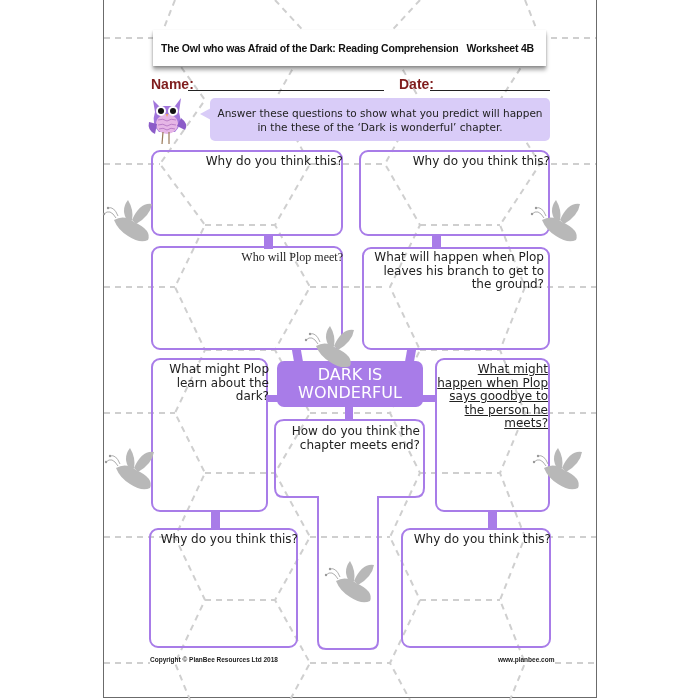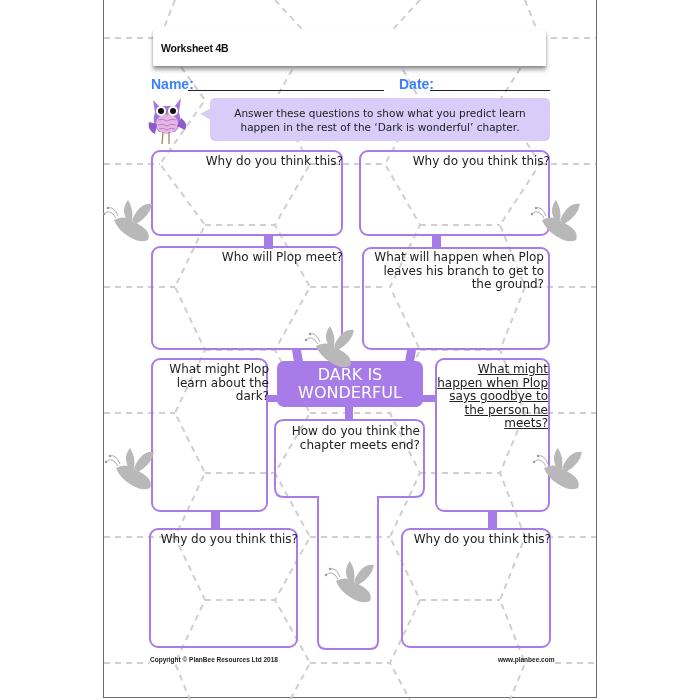--- a/index.html
+++ b/index.html
@@ -1,20 +1,20 @@
 <!DOCTYPE html>
 <html><head>
 <meta charset="utf-8">
 <style>
   html, body { margin: 0; padding: 0; background: #ffffff; }
   body { width: 700px; height: 700px; position: relative; overflow: hidden; font-family: "DejaVu Sans", sans-serif; }
   .page { position: absolute; left: 103px; top: 0; width: 494px; height: 698px; border-left: 1.5px solid #6b6b6b; border-right: 1.5px solid #6b6b6b; border-bottom: 1.5px solid #6b6b6b; background: #fff; box-sizing: border-box; }
   .bg-svg { position: absolute; left: 0; top: 0; }
   .title-card { position: absolute; left: 153px; top: 30px; width: 393px; height: 36px; background: #fff; box-shadow: 0 4px 4px rgba(0,0,0,0.35), 0 1px 2px rgba(0,0,0,0.2); display: flex; align-items: center; justify-content: space-between; padding: 0 12px 0 8px; box-sizing: border-box; font-family: "Liberation Sans", sans-serif; font-weight: bold; font-size: 10.5px; color: #111; letter-spacing: -0.2px; }
-  .name-row { position: absolute; top: 76px; font-family: "Liberation Sans", sans-serif; font-weight: bold; font-size: 14px; color: #3b82f6; }
+  .name-row { position: absolute; top: 76px; font-family: "Liberation Sans", sans-serif; font-weight: bold; font-size: 14px; color: #7f1d1d; }
   .line { position: absolute; border-bottom: 1.2px solid #222; }
   .bubble { position: absolute; left: 210px; top: 98px; width: 340px; height: 43px; background: #d9ccf8; border-radius: 5px; font-family: "DejaVu Sans", sans-serif; font-size: 10.5px; color: #222; text-align: center; display: flex; align-items: center; justify-content: center; line-height: 14px; padding: 0 4px; box-sizing: border-box; }
   .bubble-tail { position: absolute; left: 200px; top: 108px; width: 0; height: 0; border-top: 6px solid transparent; border-bottom: 6px solid transparent; border-right: 11px solid #d9ccf8; }
   .box { position: absolute; border: 2px solid #a87ce8; border-radius: 9px; background: rgba(255,255,255,0.0); box-sizing: border-box; }
   .q { position: absolute; font-family: "DejaVu Sans", sans-serif; font-size: 12px; color: #222; text-align: right; line-height: 13.5px; }
   .center-label { position: absolute; left: 277px; top: 361px; width: 146px; height: 46px; background: #a87ce8; border-radius: 7px; color: #fff; font-family: "DejaVu Sans", sans-serif; font-size: 16px; text-align: center; line-height: 18px; display: flex; align-items: center; justify-content: center; }
   .conn { position: absolute; background: #a87ce8; }
   .footer { position: absolute; top: 656px; font-family: "Liberation Sans", sans-serif; font-weight: bold; font-size: 6.5px; color: #222; }
 </style>
 </head>
@@ -52,20 +52,21 @@
     <line x1="555" y1="663" x2="596" y2="663"></line>
 
     <polyline points="175,0 160,38 205,100 160,164 205,225 175,287 205,350 175,413 205,473 175,537 205,600 175,663 190,700"></polyline>
     <polyline points="275,0 310,38 275,100 310,164 275,225 310,287 275,350 310,413 275,473 310,537 275,600 310,663 290,700"></polyline>
     <polyline points="420,0 385,38 420,100 385,164 420,225 390,287 420,350 390,413 420,473 390,537 420,600 390,663 410,700"></polyline>
     <polyline points="525,0 540,38 500,100 540,164 500,225 525,287 500,350 525,413 500,473 525,537 500,600 525,663 510,700"></polyline>
   </g>
 </svg>
 
 <div class="title-card">
+  <span>The Owl who was Afraid of the Dark: Reading Comprehension</span>
   <span>Worksheet 4B</span>
 </div>
 
 <span class="name-row" style="left:151px;">Name:</span>
 <div class="line" style="left:188px; top:90px; width:196px;"></div>
 <span class="name-row" style="left:399px;">Date:</span>
 <div class="line" style="left:430px; top:90px; width:120px;"></div>
 
 <svg style="position:absolute; left:145px; top:94px;" width="52" height="52" viewBox="0 0 52 52">
   <path d="M8 6 L14 12 L30 12 L36 4 L34 18 Q38 30 30 38 L14 38 Q6 30 10 18 Z" fill="#a276dc"></path>
@@ -78,40 +79,40 @@
   <circle cx="16" cy="17" r="5" fill="#fff"></circle>
   <circle cx="28" cy="17" r="5" fill="#fff"></circle>
   <circle cx="16" cy="17" r="3" fill="#111"></circle>
   <circle cx="28" cy="17" r="3" fill="#111"></circle>
   <polygon points="21,20 23,20 22,23" fill="#f0a040"></polygon>
   <line x1="18" y1="38" x2="17" y2="50" stroke="#9a7a5a" stroke-width="1.2"></line>
   <line x1="24" y1="38" x2="24" y2="50" stroke="#9a7a5a" stroke-width="1.2"></line>
 </svg>
 
 <div class="bubble-tail"></div>
-<div class="bubble">Answer these questions to show what you predict learn happen in the rest of the ‘Dark is wonderful’ chapter.</div>
+<div class="bubble">Answer these questions to show what you predict will happen in the these of the ‘Dark is wonderful’ chapter.</div>
 
 <div class="conn" style="left:264px; top:235px; width:9px; height:14px;"></div>
 <div class="conn" style="left:432px; top:235px; width:9px; height:14px;"></div>
 <div class="conn" style="left:293px; top:349px; width:9px; height:14px; transform: skewX(10deg);"></div>
 <div class="conn" style="left:406px; top:349px; width:9px; height:14px; transform: skewX(-10deg);"></div>
 <div class="conn" style="left:268px; top:395px; width:12px; height:7px;"></div>
 <div class="conn" style="left:420px; top:395px; width:16px; height:7px;"></div>
 <div class="conn" style="left:345px; top:405px; width:8px; height:16px;"></div>
 <div class="conn" style="left:211px; top:510px; width:9px; height:19px;"></div>
 <div class="conn" style="left:488px; top:510px; width:9px; height:19px;"></div>
 
 <div class="box" style="left:151px; top:150px; width:192px; height:86px;"></div>
 <div class="q" style="left:151px; top:155px; width:192px;">Why do you think this?</div>
 
 <div class="box" style="left:359px; top:150px; width:191px; height:86px;"></div>
 <div class="q" style="left:359px; top:155px; width:191px;">Why do you think this?</div>
 
 <div class="box" style="left:151px; top:246px; width:192px; height:104px;"></div>
-<div class="q" style="left:151px; top:251px; width:192px;">Who will Plop meet?</div>
+<div class="q" style="left:151px; top:251px; width:192px;font-family:Liberation Serif, serif;">Who will Plop meet?</div>
 
 <div class="box" style="left:362px; top:247px; width:188px; height:103px;"></div>
 <div class="q" style="left:368px; top:251px; width:176px;">What will happen when Plop leaves his branch to get to the ground?</div>
 
 <div class="box" style="left:151px; top:358px; width:117px; height:154px;"></div>
 <div class="q" style="left:151px; top:363px; width:118px;">What might Plop learn about the dark?</div>
 
 <div class="center-label">
   <div>
     <div>DARK IS</div>

